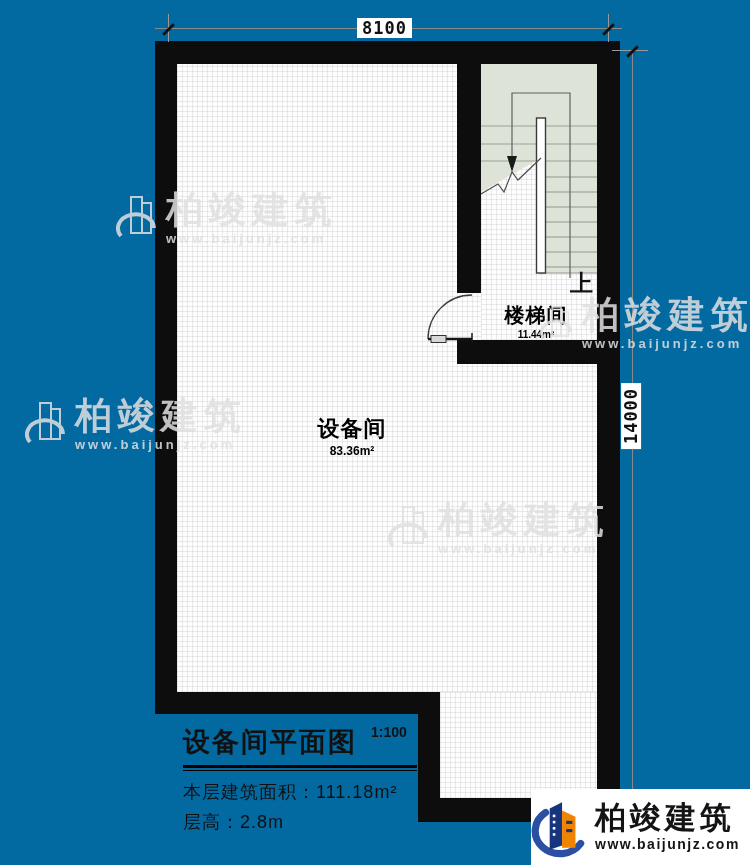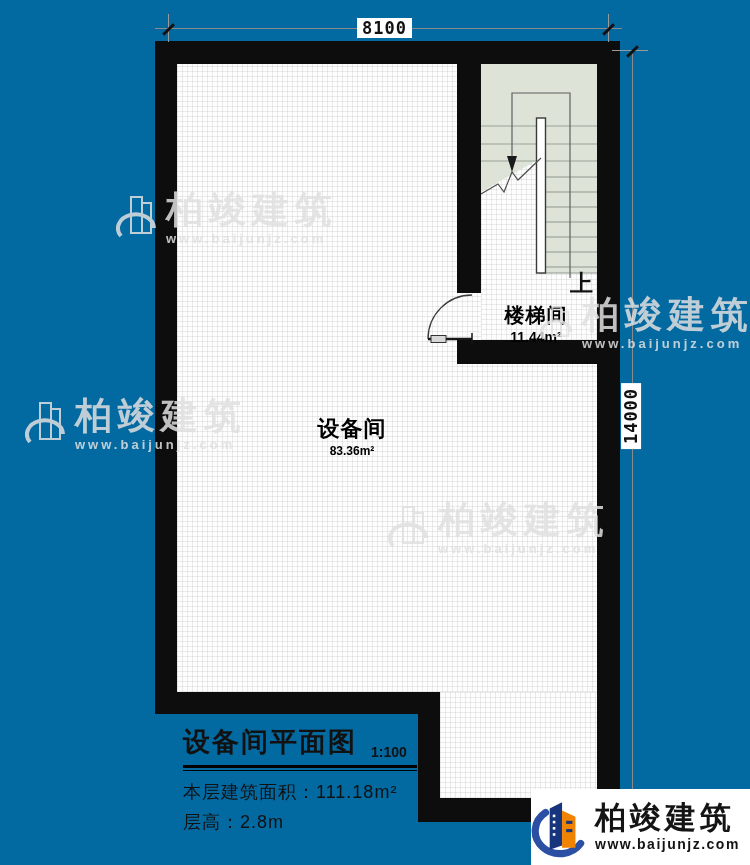--- a/index.html
+++ b/index.html
@@ -25,26 +25,26 @@
   .dim-label  { position:absolute; background:#fff; font-weight:bold; font-size:17px;
                 letter-spacing:1px; padding:0 5px; z-index:9; font-family:"DejaVu Sans Mono","Liberation Mono",monospace; }
 
   
   .room-label { position:absolute; text-align:center; z-index:12; color:#000; }
   .room-label .rname { font-weight:bold; }
   .room-label .rarea { font-weight:bold; }
   #label-equipment .rname { font-size:22px; letter-spacing:1px; }
   #label-equipment .rarea { font-size:12px; }
   #label-stair .rname { font-size:20px; letter-spacing:1px; }
-  #label-stair .rarea { font-size:14px; }
+  #label-stair .rarea { font-size:10px; }
   .up-label { position:absolute; font-size:23px; font-weight:bold; z-index:12; }
 
   
   .title-block { position:absolute; left:183px; top:724px; z-index:15; }
-  .title-row { display:flex; align-items:flex-end; gap:14px; width:max-content;
+  .title-row { display:flex; align-items:flex-start; gap:14px; width:max-content;
                padding:0 10px 5px 0; border-bottom:3px solid #000; position:relative; }
   .title-row::after { content:""; position:absolute; left:0; right:0; bottom:-6px;
                       height:1px; background:#000; }
   .title-main { font-size:27px; font-weight:600; letter-spacing:2px; }
   .title-scale { font-size:14px; font-weight:600; }
   .tb-line { margin-top:12px; font-size:18px; font-weight:500; letter-spacing:1px; }
   .tb-line + .tb-line { margin-top:6px; }
 
   
   .wm { position:absolute; display:flex; align-items:center; gap:8px; color:#e0e0e0;

